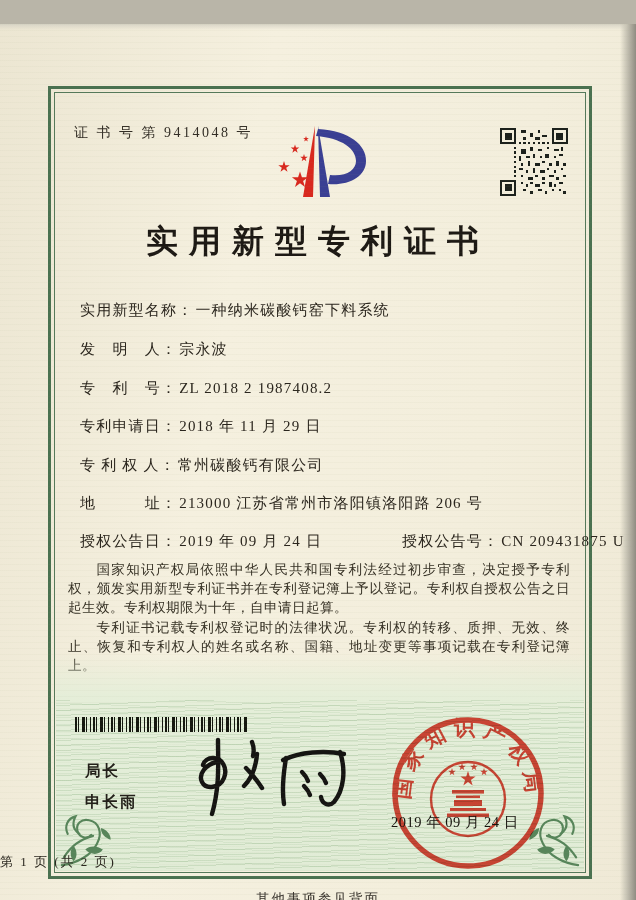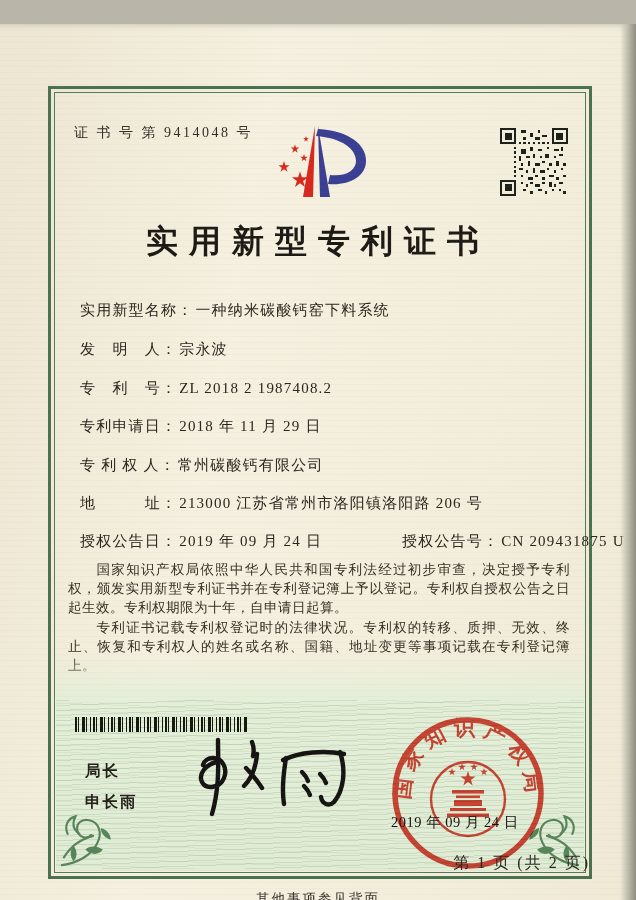--- a/index.html
+++ b/index.html
@@ -60,22 +60,22 @@
   .director-name{position:absolute;left:85px;top:768px;font-size:15.5px;letter-spacing:2px;
     font-family:"Liberation Sans","DejaVu Sans",sans-serif;font-weight:600;color:#23201a;}
 
   .signature{position:absolute;left:180px;top:710px;width:185px;height:88px;}
 
   .seal{position:absolute;left:390px;top:691px;width:156px;height:156px;opacity:0.92;
     mix-blend-mode:multiply;}
   .seal-date{position:absolute;left:391px;top:789px;width:160px;font-size:14.5px;
     letter-spacing:0.5px;color:#17140e;z-index:5;}
 
-  .footer-page{position:absolute;left:0;top:829px;width:590px;text-align:right;
-    font-size:16px;letter-spacing:2px;color:#2c2820;z-index:4;}
+  .footer-page{position:absolute;left:0;top:829px;width:590px;text-align:left;
+    font-size:13px;letter-spacing:2px;color:#2c2820;z-index:4;}
   .back-note{position:absolute;left:0;top:866px;width:636px;text-align:center;
     font-size:13.5px;letter-spacing:2px;color:#35302a;}
 </style>
 </head>
 <body>
 
 <div class="page">
 
   <div class="frame">
     <div class="frame-inner"></div>

